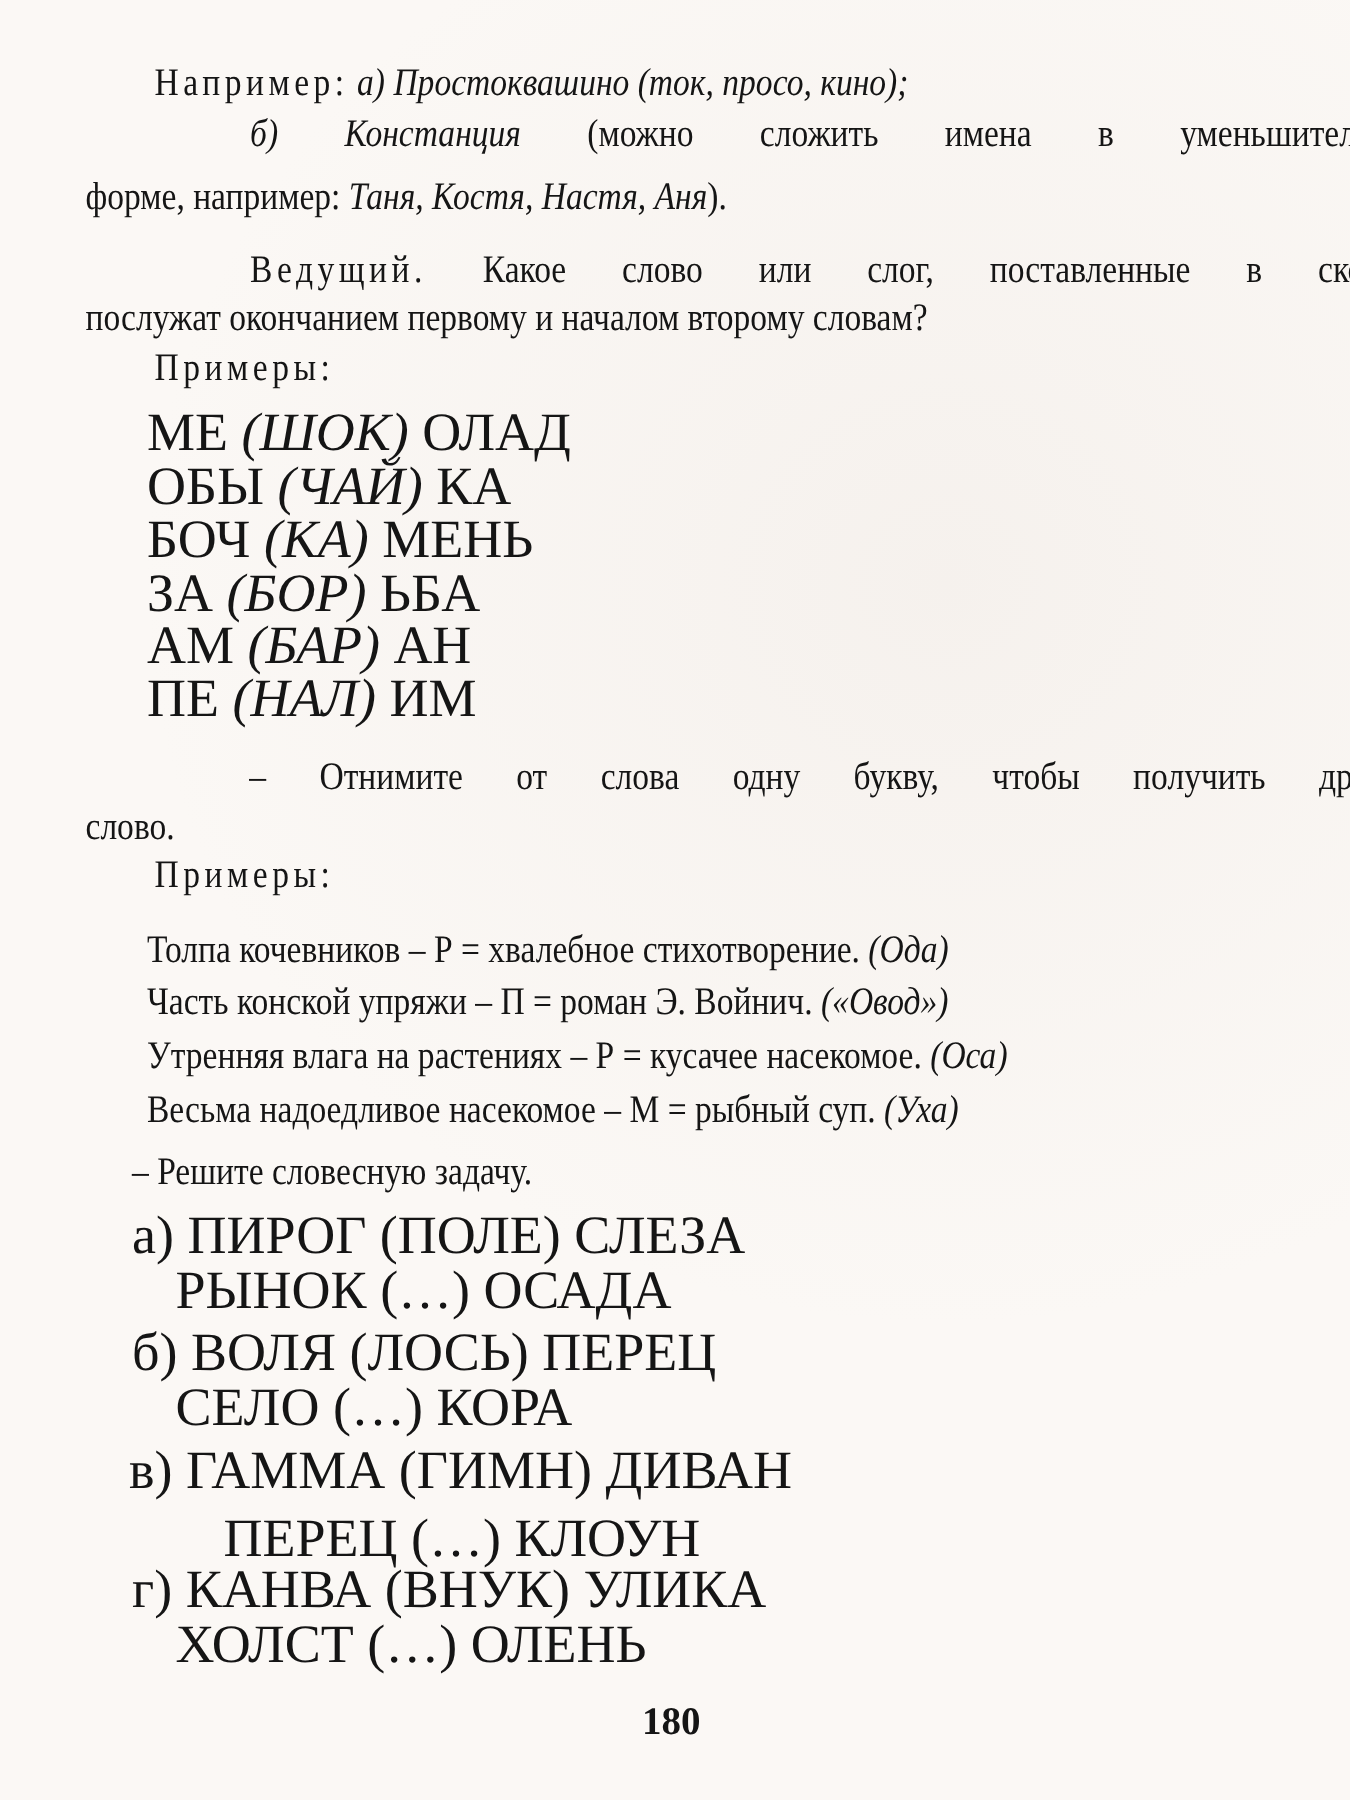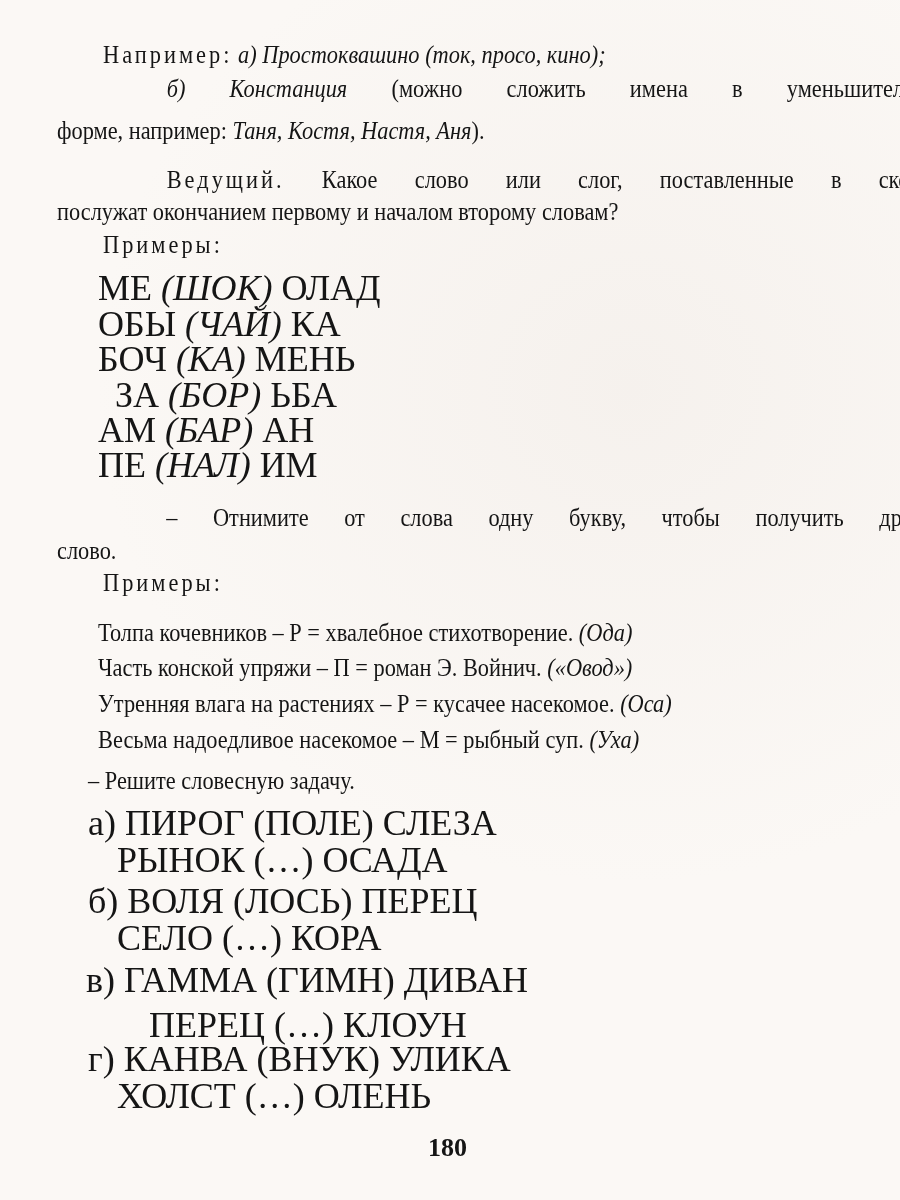--- a/index.html
+++ b/index.html
@@ -65,21 +65,21 @@
 
   <div class="line ex" style="left:98px; top:273px;">
     <span>МЕ </span><i>(ШОК)</i><span> ОЛАД</span>
   </div>
   <div class="line ex" style="left:98px; top:309px;text-align:right;">
     <span>ОБЫ </span><i>(ЧАЙ)</i><span> КА</span>
   </div>
   <div class="line ex" style="left:98px; top:344px;">
     <span>БОЧ </span><i>(КА)</i><span> МЕНЬ</span>
   </div>
-  <div class="line ex" style="left:98px; top:380px;margin-left:17px;">
+  <div class="line ex" style="left:98px; top:380px;">
     <span>ЗА </span><i>(БОР)</i><span> ЬБА</span>
   </div>
   <div class="line ex" style="left:98px; top:415px;">
     <span>АМ </span><i>(БАР)</i><span> АН</span>
   </div>
   <div class="line ex" style="left:98px; top:450px;">
     <span>ПЕ </span><i>(НАЛ)</i><span> ИМ</span>
   </div>
 
   <div class="line" style="left:103px; top:503px; width:777px;">

